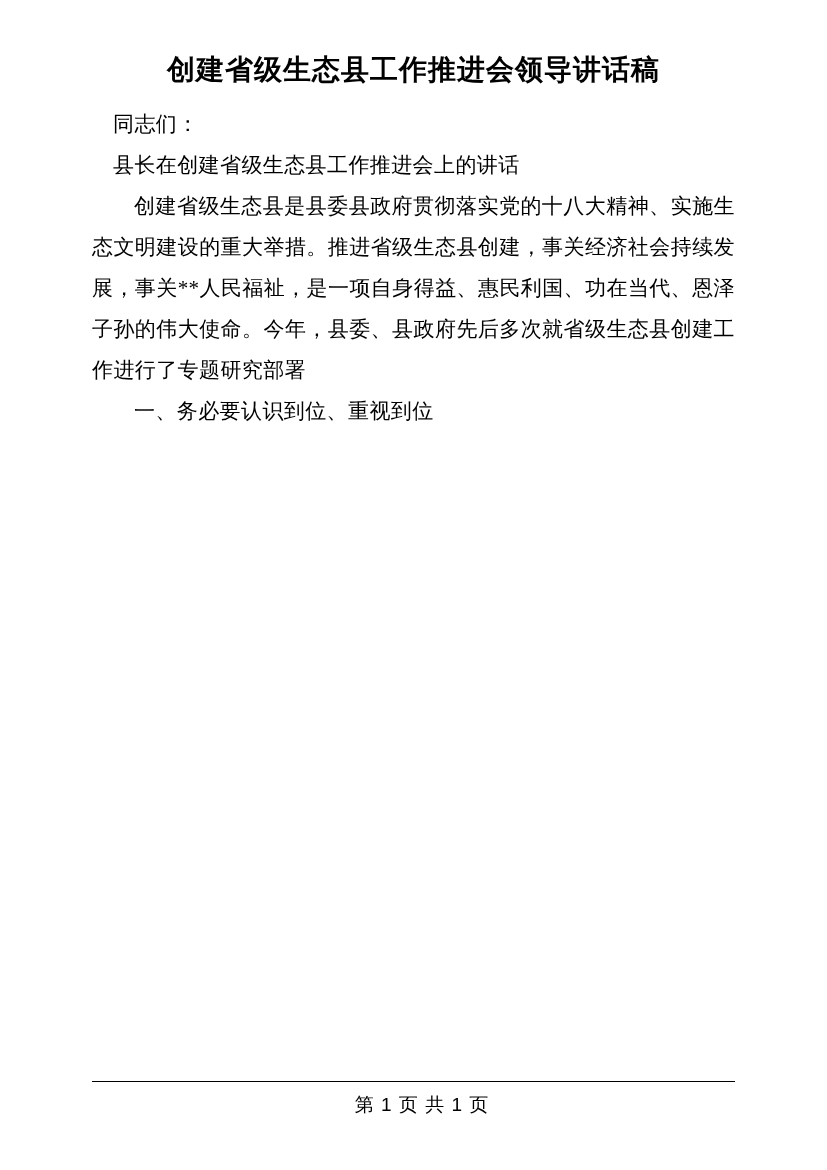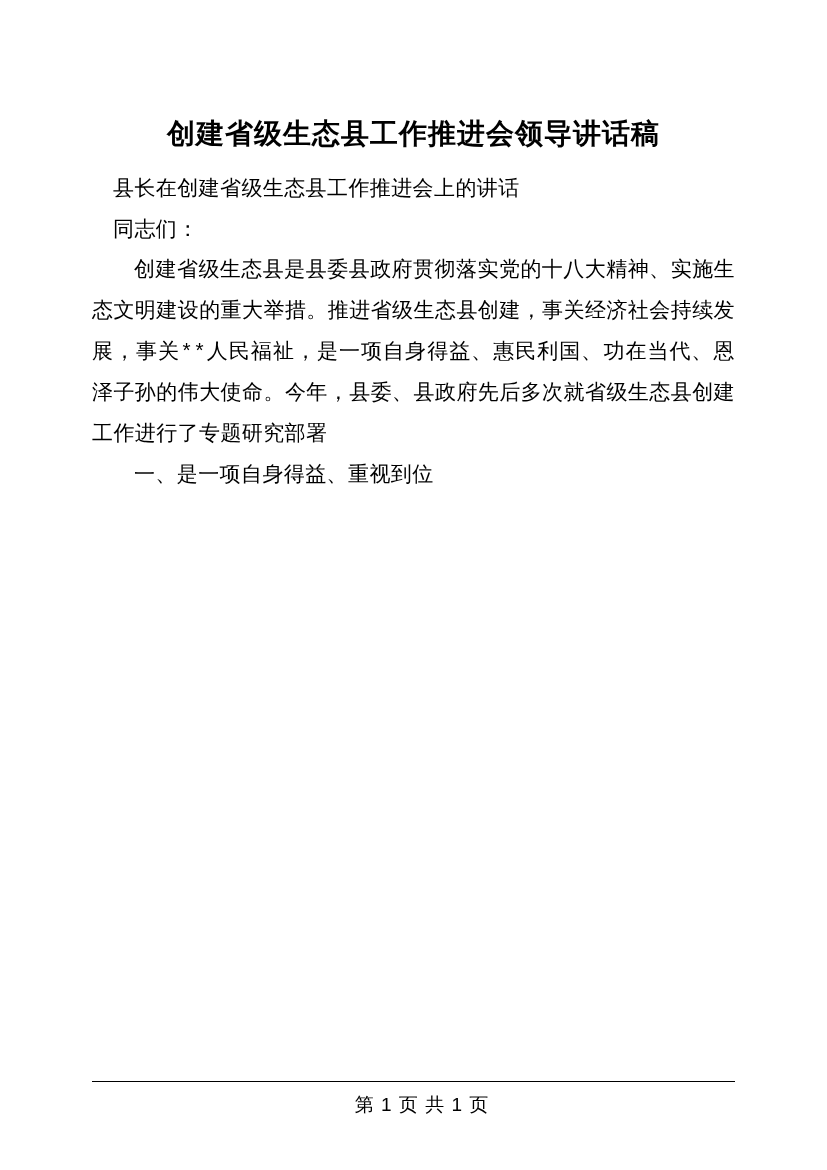--- a/index.html
+++ b/index.html
@@ -12,21 +12,21 @@
     height: 1170px;
     font-family: "Liberation Serif", "DejaVu Serif", serif;
     color: #000000;
     position: relative;
     overflow: hidden;
   }
   .page {
     width: 827px;
     height: 1170px;
     box-sizing: border-box;
-    padding: 116px 92px 0 92px;
+    padding: 52px 92px 0 92px;
     position: relative;
   }
   .doc-title {
     font-family: "Liberation Sans", "DejaVu Sans", sans-serif;
     font-size: 28px;
     font-weight: bold;
     text-align: center;
     letter-spacing: 1px;
     line-height: 1.3;
     margin: 0 0 16px 0;
@@ -37,21 +37,20 @@
     text-align: justify;
     text-justify: inter-ideograph;
     margin: 0;
     letter-spacing: 0.4px;
   }
   .indent-1 {
     text-indent: 21px;
   }
   .indent-2 {
     text-indent: 42px;
-    font-family: Liberation Mono, monospace;
   }
   .footer {
     position: absolute;
     left: 17px;
     right: 0;
     bottom: 52px;
     text-align: center;
     font-size: 19px;
     font-family: "Liberation Sans", "DejaVu Sans", sans-serif;
     letter-spacing: 1px;
@@ -65,20 +64,20 @@
     height: 0;
   }
 </style>
 </head>
 <body>
 
 <div class="page">
 
   <h1 class="doc-title">创建省级生态县工作推进会领导讲话稿</h1>
 
+  <p class="para indent-1">同志们：</p>
   <p class="para indent-1">县长在创建省级生态县工作推进会上的讲话</p>
-  <p class="para indent-1">同志们：</p>
   <p class="para indent-2">创建省级生态县是县委县政府贯彻落实党的十八大精神、实施生态文明建设的重大举措。推进省级生态县创建，事关经济社会持续发展，事关**人民福祉，是一项自身得益、惠民利国、功在当代、恩泽子孙的伟大使命。今年，县委、县政府先后多次就省级生态县创建工作进行了专题研究部署</p>
-  <p class="para indent-2">一、是一项自身得益、重视到位</p>
+  <p class="para indent-2">一、务必要认识到位、重视到位</p>
 
   <div class="footer-rule"></div>
   <div class="footer">第 1 页  共 1 页</div>
 </div>
 
 </body></html>

